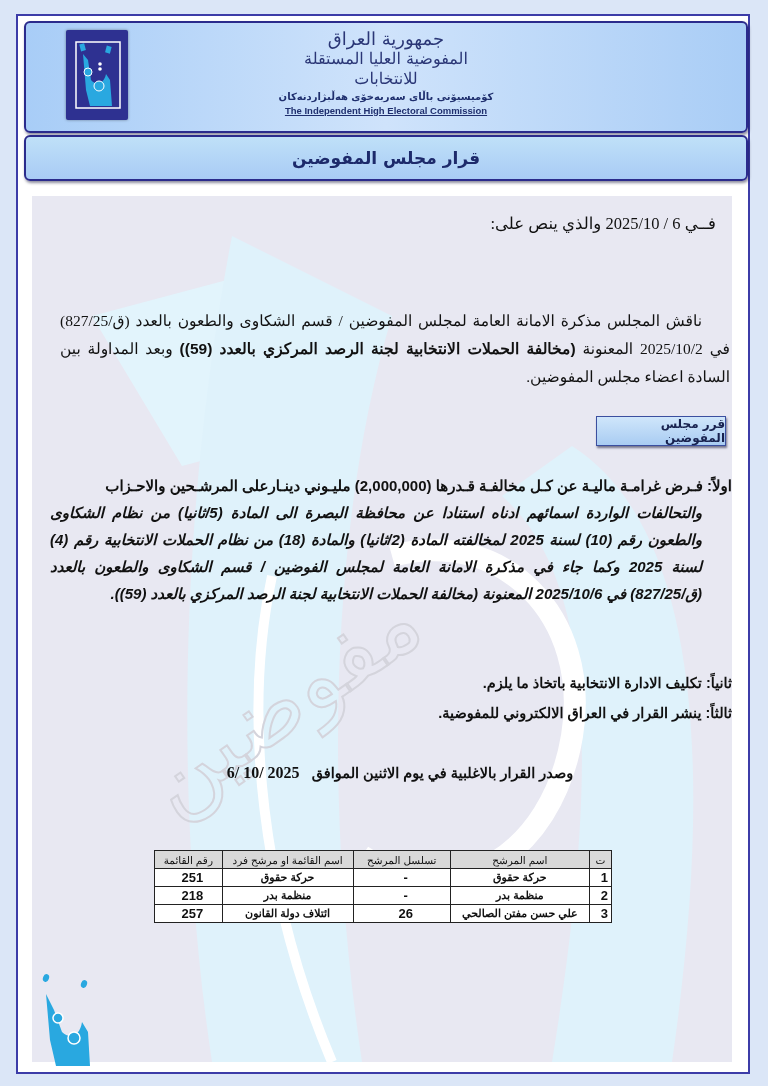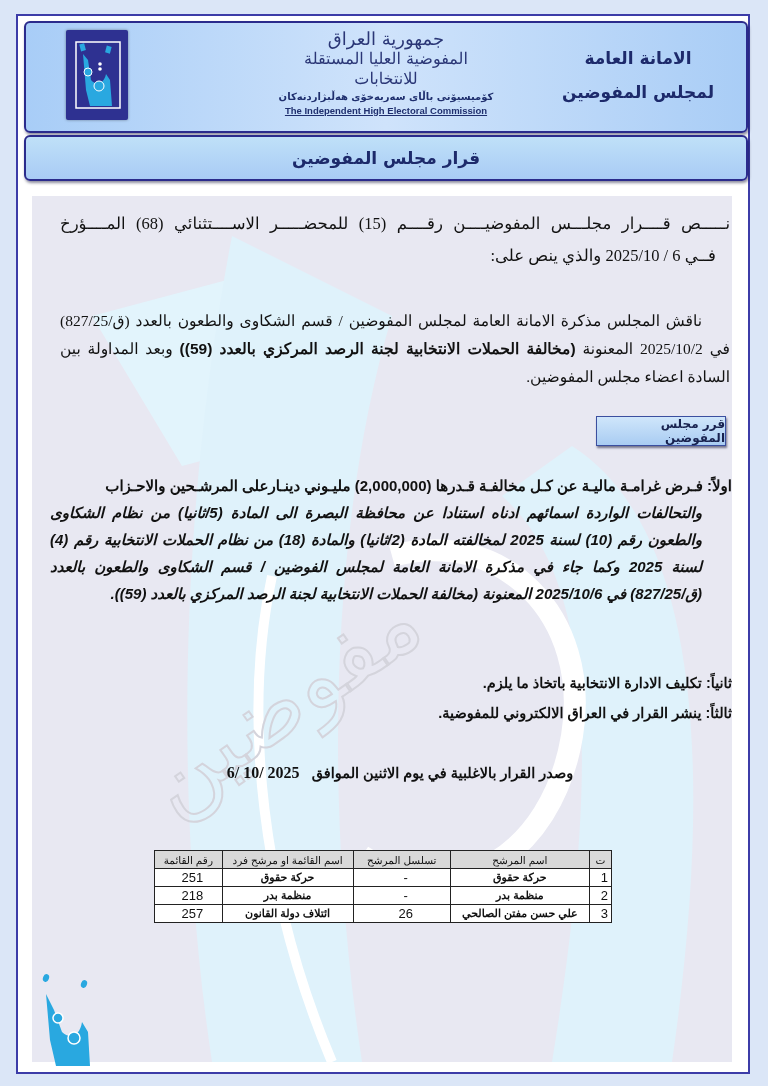--- a/index.html
+++ b/index.html
@@ -108,21 +108,21 @@
   .p-issued .date { font-family: "Liberation Serif", serif; font-size: 16px; }
   table.candidates {
     position: absolute; left: 154px; top: 850px; width: 458px;
     border-collapse: collapse; direction: rtl; background: #ffffff;
     font-family: "Liberation Sans", sans-serif; font-size: 11px; color: #111;
   }
   table.candidates th, table.candidates td {
     border: 1px solid #222; text-align: center; height: 17px; padding: 0 3px;
   }
   table.candidates th { background: #d9d9d9; font-weight: normal; font-size: 10.5px; }
-  table.candidates td.num { font-weight: normal; font-size: 13px; padding-left: 11px; }
+  table.candidates td.num { font-weight: bold; font-size: 13px; padding-left: 11px; }
   table.candidates td.name { font-weight: bold; font-size: 11px; }
   table.candidates col.c0 { width: 20px; }
   table.candidates col.c1 { width: 140px; }
   table.candidates col.c2 { width: 98px; }
   table.candidates col.c3 { width: 132px; }
   table.candidates col.c4 { width: 68px; }
   .footer-logo { position: absolute; left: 38px; top: 970px; width: 56px; height: 100px; }
 </style>
 </head>
 <body>
@@ -153,31 +153,28 @@
       <circle cx="34" cy="39" r="1.8" fill="#ffffff"></circle>
     </svg>
   </div>
   <div class="commission-block">
     <div class="ar-calli">جمهورية العراق</div>
     <div class="ar-calli small">المفوضية العليا المستقلة للانتخابات</div>
     <div class="kurdish">كۆمیسیۆنی باڵای سەربەخۆی هەڵبژاردنەکان</div>
     <div class="english">The Independent High Electoral Commission</div>
   </div>
   <div class="secretariat">
-    <div>الامانة العامة</div>
-    <div>لمجلس المفوضين</div>
   </div>
 </div>
 
 <div class="title-bar">
   <span>قرار مجلس المفوضين</span>
 </div>
 
 <div class="text p-intro">
-  <span class="l1">نـــــص قــــرار مجلـــس المفوضيــــن رقــــم (15) للمحضـــــر الاســــتثنائي (68) المــــؤرخ</span>
   <span class="l2">فــي 6 / 2025/10 والذي ينص على:</span>
 </div>
 
 <div class="text p-discuss"><span class="indent"></span><span>ناقش المجلس مذكرة الامانة العامة لمجلس المفوضين / قسم الشكاوى والطعون بالعدد (ق/827/25) في 2025/10/2 المعنونة </span><b>(مخالفة الحملات الانتخابية لجنة الرصد المركزي بالعدد (59))</b><span> وبعد المداولة بين السادة اعضاء مجلس المفوضين.</span></div>
 
 <div class="decided-btn">قرر مجلس المفوضين</div>
 
 <div class="text p-first">
   <span>اولاً: فـرض غرامـة ماليـة عن كـل مخالفـة قـدرها (2,000,000) مليـوني دينـارعلى المرشـحين والاحـزاب</span>
   <span class="cont">والتحالفات الواردة اسمائهم ادناه استنادا عن محافظة البصرة الى المادة (5/ثانيا) من نظام الشكاوى والطعون رقم (10) لسنة 2025 لمخالفته المادة (2/ثانيا) والمادة (18) من نظام الحملات الانتخابية رقم (4) لسنة 2025 وكما جاء في مذكرة الامانة العامة لمجلس الفوضين / قسم الشكاوى والطعون بالعدد (ق/827/25) في 2025/10/6 المعنونة (مخالفة الحملات الانتخابية لجنة الرصد المركزي بالعدد (59)).</span>

